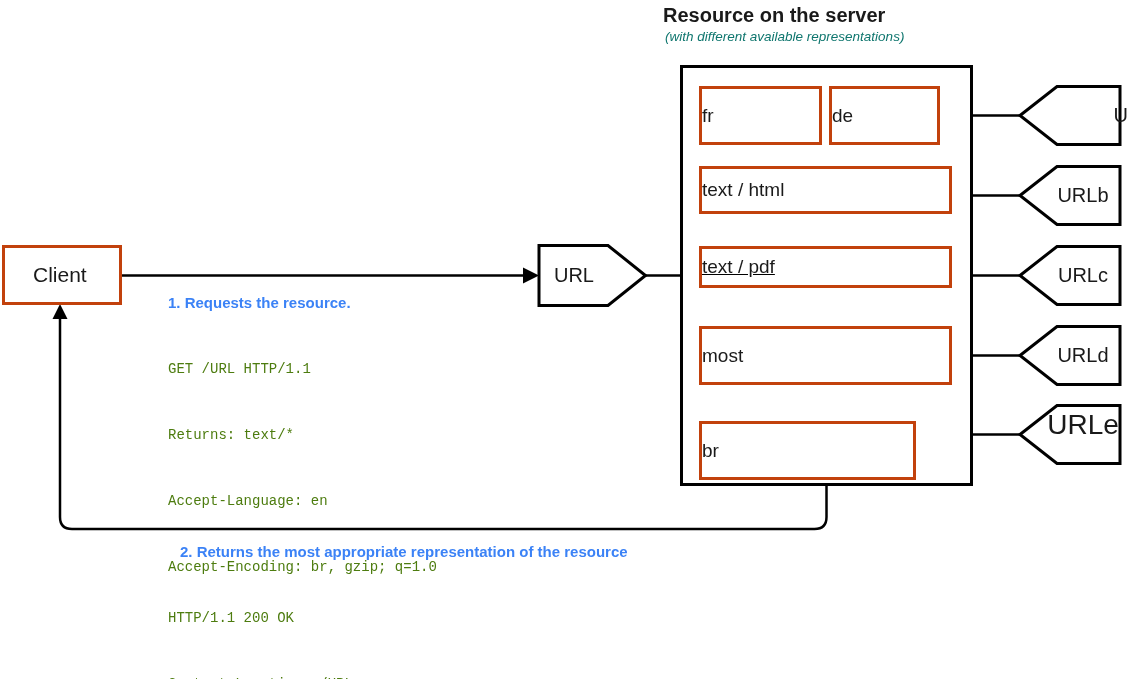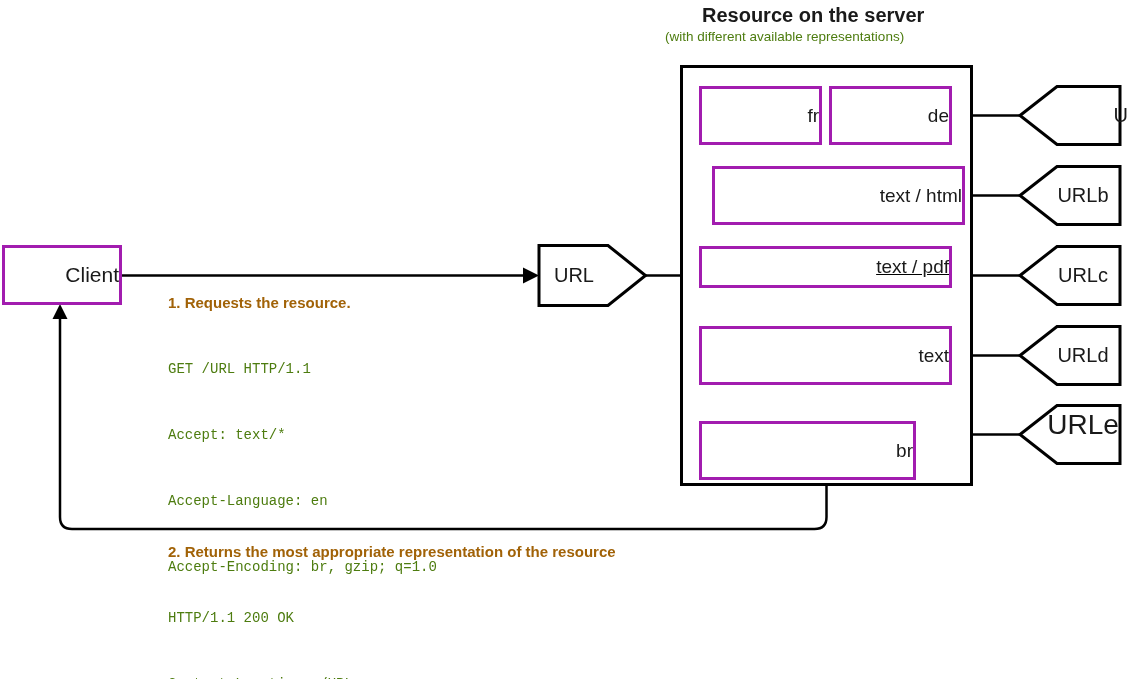--- a/index.html
+++ b/index.html
@@ -32,25 +32,25 @@
     stroke: #000000;
     stroke-width: 3;
     fill: #ffffff;
   }
   .fillhead {
     fill: #000000;
     stroke: none;
   }
   .box {
     position: absolute;
-    border: 3px solid #a21caf;
+    border: 3px solid #c2410c;
     background: #ffffff;
     display: flex;
     align-items: center;
-    justify-content: flex-end;
+    justify-content: flex-start;
     box-sizing: border-box;
   }
   .box-label {
     font-size: 19px;
     color: #1a1a1a;
   }
   .container-box {
     position: absolute;
     left: 680px;
     top: 65px;
@@ -70,35 +70,35 @@
     pointer-events: none;
   }
   .diagram-title {
     position: absolute;
     left: 663px;
     top: 4px;
     font-size: 20px;
     font-weight: bold;
     color: #1a1a1a;
     white-space: nowrap;
-    margin-left: 39px;
   }
   .diagram-subtitle {
     position: absolute;
     left: 665px;
     top: 29px;
     font-size: 13.5px;
-    color: #4d7c0f;
+    font-style: italic;
+    color: #0f766e;
     white-space: nowrap;
   }
   .step-heading {
     position: absolute;
     font-size: 15px;
     font-weight: bold;
-    color: #a16207;
+    color: #3b82f6;
     white-space: nowrap;
   }
   .code-block {
     position: absolute;
     font-family: "Liberation Mono", monospace;
     font-size: 14px;
     line-height: 22px;
     color: #4d7c0f;
     white-space: pre;
   }
@@ -131,62 +131,62 @@
     <polygon class="shape" points="1020,355.5 1057,326.5 1120,326.5 1120,384.5 1057,384.5"></polygon>
     <polygon class="shape" points="1020,434.5 1057,405.5 1120,405.5 1120,463.5 1057,463.5"></polygon>
 
     <path class="ln" d="M826.5,463 L826.5,517 Q826.5,529 814.5,529 L72,529 Q60,529 60,517 L60,308"></path>
     <polygon class="fillhead" points="60,304 52.5,319 67.5,319"></polygon>
   </svg>
 
   <div class="diagram-title">Resource on the server</div>
   <div class="diagram-subtitle">(with different available representations)</div>
 
-  <div class="box" style="left:2px; top:245px; width:120px; height:60px;">
+  <div class="box" style="left:2px; top:245px; width:120px; height:60px;padding-left:28px;">
     <span class="box-label" style="font-size:21px;">Client</span>
   </div>
 
   <div class="float-label" style="left:539px; top:246px; width:70px; height:59px; font-size:20px;">URL</div>
 
   <div class="container-box"></div>
 
   <div class="box" style="left:699px; top:86px; width:123px; height:59px;">
     <span class="box-label">fr</span>
   </div>
-  <div class="box" style="left:829px; top:86px; width:123px; height:59px;">
+  <div class="box" style="left:829px; top:86px; width:111px; height:59px;">
     <span class="box-label">de</span>
   </div>
-  <div class="box" style="left:699px; top:166px; width:253px; height:59px;margin-left:13px;">
+  <div class="box" style="left:699px; top:166px; width:253px; height:48px;">
     <span class="box-label">text / html</span>
   </div>
   <div class="box" style="left:699px; top:246px; width:253px; height:42px;text-decoration:underline;">
     <span class="box-label">text / pdf</span>
   </div>
   <div class="box" style="left:699px; top:326px; width:253px; height:59px;">
-    <span class="box-label">text</span>
+    <span class="box-label">most</span>
   </div>
   <div class="box" style="left:699px; top:421px; width:217px; height:59px;">
     <span class="box-label">br</span>
   </div>
 
   <div class="float-label" style="left:1102px; top:87px; width:74px; height:57px; font-size:20px;">URLa</div>
   <div class="float-label" style="left:1046px; top:167px; width:74px; height:57px; font-size:20px;">URLb</div>
   <div class="float-label" style="left:1046px; top:327px; width:74px; height:57px; font-size:20px;">URLd</div>
   <div class="float-label" style="left:1046px; top:247px; width:74px; height:57px; font-size:20px;">URLc</div>
   <div class="float-label" style="left:1046px; top:396px; width:74px; height:57px; font-size:28px;">URLe</div>
 
   <div class="step-heading" style="left:168px; top:294px;">1. Requests the resource.</div>
   <div class="code-block" style="left:168px; top:314px;">
     <div class="code-line">GET /URL HTTP/1.1</div>
-    <div class="code-line">Accept: text/*</div>
+    <div class="code-line">Returns: text/*</div>
     <div class="code-line">Accept-Language: en</div>
     <div class="code-line">Accept-Encoding: br, gzip; q=1.0</div>
   </div>
 
-  <div class="step-heading" style="left:168px; top:543px;">2. Returns the most appropriate representation of the resource</div>
+  <div class="step-heading" style="left:180px; top:543px;">2. Returns the most appropriate representation of the resource</div>
   <div class="code-block" style="left:168px; top:563px;">
     <div class="code-line">HTTP/1.1 200 OK</div>
     <div class="code-line">Content-Location: /URLe</div>
     
     
     
   </div>
 
 </div>
 

